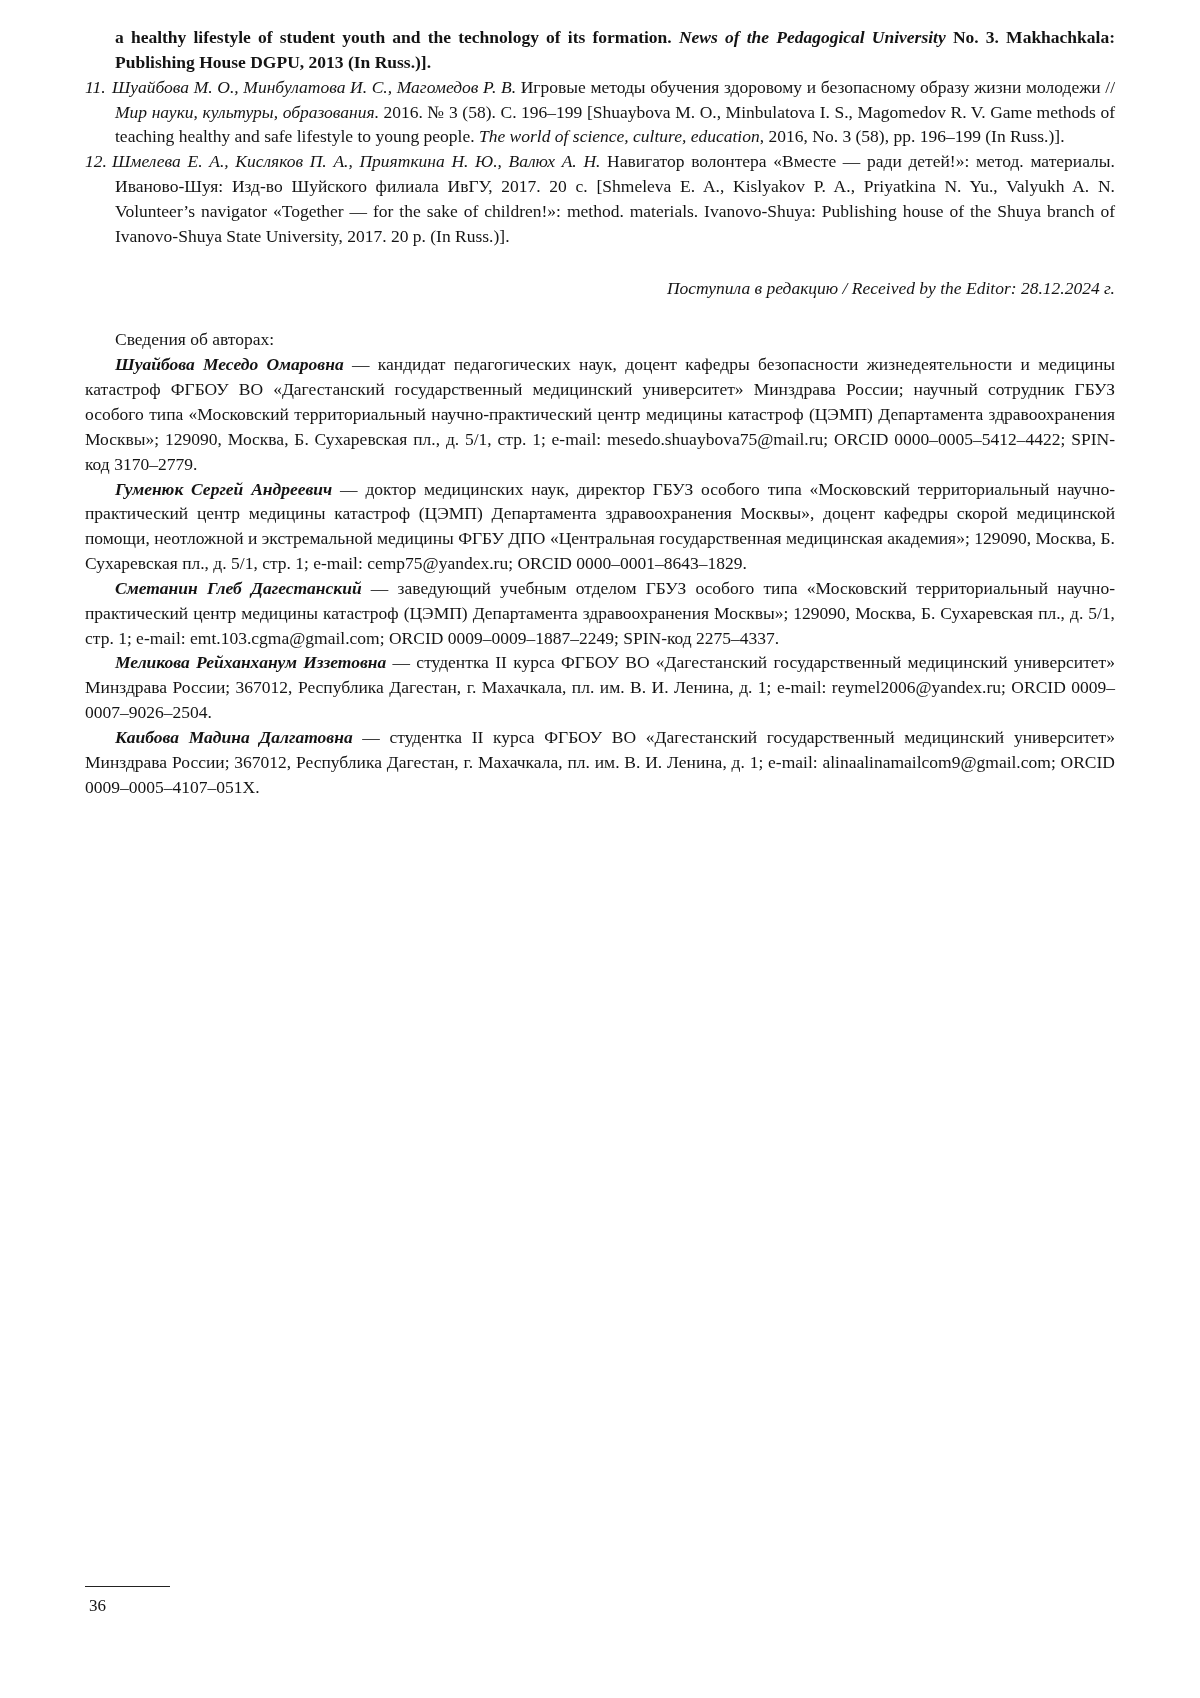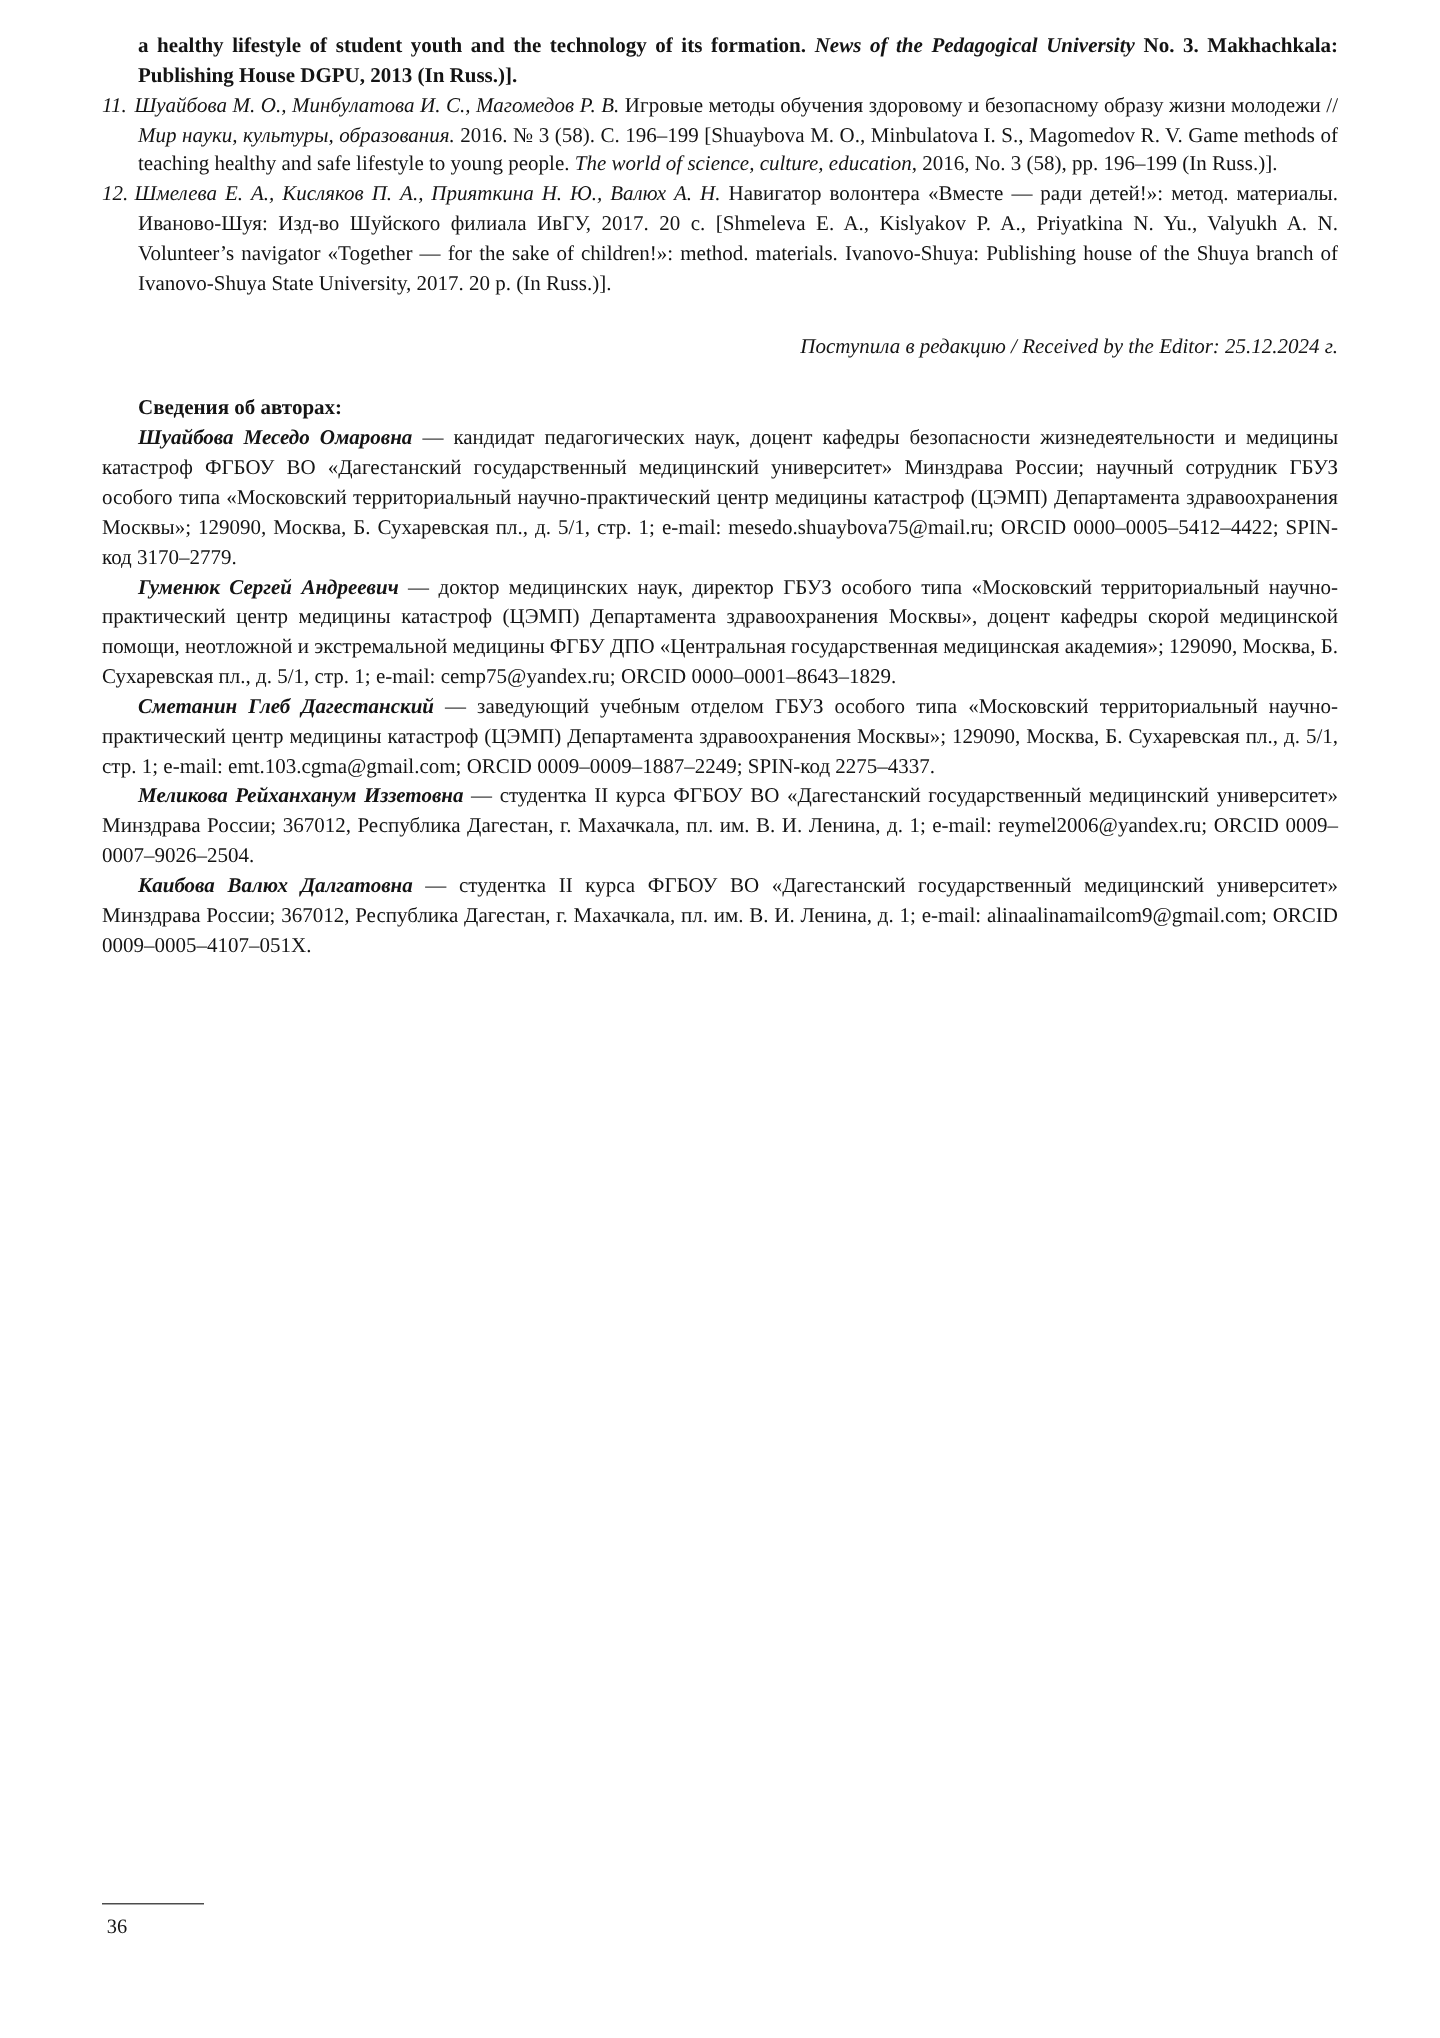--- a/index.html
+++ b/index.html
@@ -43,21 +43,21 @@
   .ref-cont { padding-left: 30px; font-weight: bold; }
   .ref { padding-left: 30px; text-indent: -30px; }
   .ref .num { display: inline-block; width: 27px; text-indent: 0; font-style: italic; }
   .italic { font-style: italic; }
   .received {
     text-align: right;
     font-style: italic;
     margin-top: 27px;
   }
   .authors-heading {
-    font-weight: bold;
+    font-weight: normal;
     text-indent: 30px;
     margin-top: 27px;
   }
   .author { text-indent: 30px; }
   .author .name { font-weight: bold; font-style: italic; }
   .footer {
     position: absolute;
     left: 85px;
     top: 1586px;
   }
@@ -80,33 +80,33 @@
 
 
   <div class="content">
 
     <p class="ref-cont"><span>a healthy lifestyle of student youth and the technology of its formation. </span><span class="italic">News of the Pedagogical University</span><span> No. 3. Makhachkala: Publishing House DGPU, 2013 (In Russ.)].</span></p>
 
     <p class="ref"><span class="num">11.</span><span class="italic">Шуайбова М. О., Минбулатова И. С., Магомедов Р. В.</span><span> Игровые методы обучения здоровому и безопасному образу жизни молодежи // </span><span class="italic">Мир науки, культуры, образования.</span><span> 2016. № 3 (58). С. 196–199 [Shuaybova M. O., Minbulatova I. S., Magomedov R. V. Game methods of teaching healthy and safe lifestyle to young people. </span><span class="italic">The world of science, culture, education</span><span>, 2016, No. 3 (58), pp. 196–199 (In Russ.)].</span></p>
 
     <p class="ref"><span class="num">12.</span><span class="italic">Шмелева Е. А., Кисляков П. А., Прияткина Н. Ю., Валюх А. Н.</span><span> Навигатор волонтера «Вместе — ради детей!»: метод. материалы. Иваново-Шуя: Изд-во Шуйского филиала ИвГУ, 2017. 20 с. [Shmeleva E. A., Kislyakov P. A., Priyatkina N. Yu., Valyukh A. N. Volunteer’s navigator «Together — for the sake of children!»: method. materials. Ivanovo-Shuya: Publishing house of the Shuya branch of Ivanovo-Shuya State University, 2017. 20 p. (In Russ.)].</span></p>
 
-    <p class="received">Поступила в редакцию / Received by the Editor: 25.12.2024 г.</p>
+    <p class="received">Поступила в редакцию / Received by the Editor: 28.12.2024 г.</p>
 
     <p class="authors-heading">Сведения об авторах:</p>
 
     <p class="author"><span class="name">Шуайбова Меседо Омаровна</span><span> — кандидат педагогических наук, доцент кафедры безопасности жизнедеятельности и медицины катастроф ФГБОУ ВО «Дагестанский государственный медицинский университет» Минздрава России; научный сотрудник ГБУЗ особого типа «Московский территориальный научно-практический центр медицины катастроф (ЦЭМП) Департамента здравоохранения Москвы»; 129090, Москва, Б. Сухаревская пл., д. 5/1, стр. 1; e-mail: mesedo.shuaybova75@mail.ru; ORCID 0000–0005–5412–4422; SPIN-код 3170–2779.</span></p>
 
     <p class="author"><span class="name">Гуменюк Сергей Андреевич</span><span> — доктор медицинских наук, директор ГБУЗ особого типа «Московский территориальный научно-практический центр медицины катастроф (ЦЭМП) Департамента здравоохранения Москвы», доцент кафедры скорой медицинской помощи, неотложной и экстремальной медицины ФГБУ ДПО «Центральная государственная медицинская академия»; 129090, Москва, Б. Сухаревская пл., д. 5/1, стр. 1; e-mail: cemp75@yandex.ru; ORCID 0000–0001–8643–1829.</span></p>
 
     <p class="author"><span class="name">Сметанин Глеб Дагестанский</span><span> — заведующий учебным отделом ГБУЗ особого типа «Московский территориальный научно-практический центр медицины катастроф (ЦЭМП) Департамента здравоохранения Москвы»; 129090, Москва, Б. Сухаревская пл., д. 5/1, стр. 1; e-mail: emt.103.cgma@gmail.com; ORCID 0009–0009–1887–2249; SPIN-код 2275–4337.</span></p>
 
     <p class="author"><span class="name">Меликова Рейханханум Иззетовна</span><span> — студентка II курса ФГБОУ ВО «Дагестанский государственный медицинский университет» Минздрава России; 367012, Республика Дагестан, г. Махачкала, пл. им. В. И. Ленина, д. 1; e-mail: reymel2006@yandex.ru; ORCID 0009–0007–9026–2504.</span></p>
 
-    <p class="author"><span class="name">Каибова Валюх Далгатовна</span><span> — студентка II курса ФГБОУ ВО «Дагестанский государственный медицинский университет» Минздрава России; 367012, Республика Дагестан, г. Махачкала, пл. им. В. И. Ленина, д. 1; e-mail: alinaalinamailcom9@gmail.com; ORCID 0009–0005–4107–051X.</span></p>
+    <p class="author"><span class="name">Каибова Мадина Далгатовна</span><span> — студентка II курса ФГБОУ ВО «Дагестанский государственный медицинский университет» Минздрава России; 367012, Республика Дагестан, г. Махачкала, пл. им. В. И. Ленина, д. 1; e-mail: alinaalinamailcom9@gmail.com; ORCID 0009–0005–4107–051X.</span></p>
 
   </div>
 
   <div class="footer">
     <div class="footer-rule"></div>
     <div class="page-num">36</div>
   </div>
 
 </div>
 

